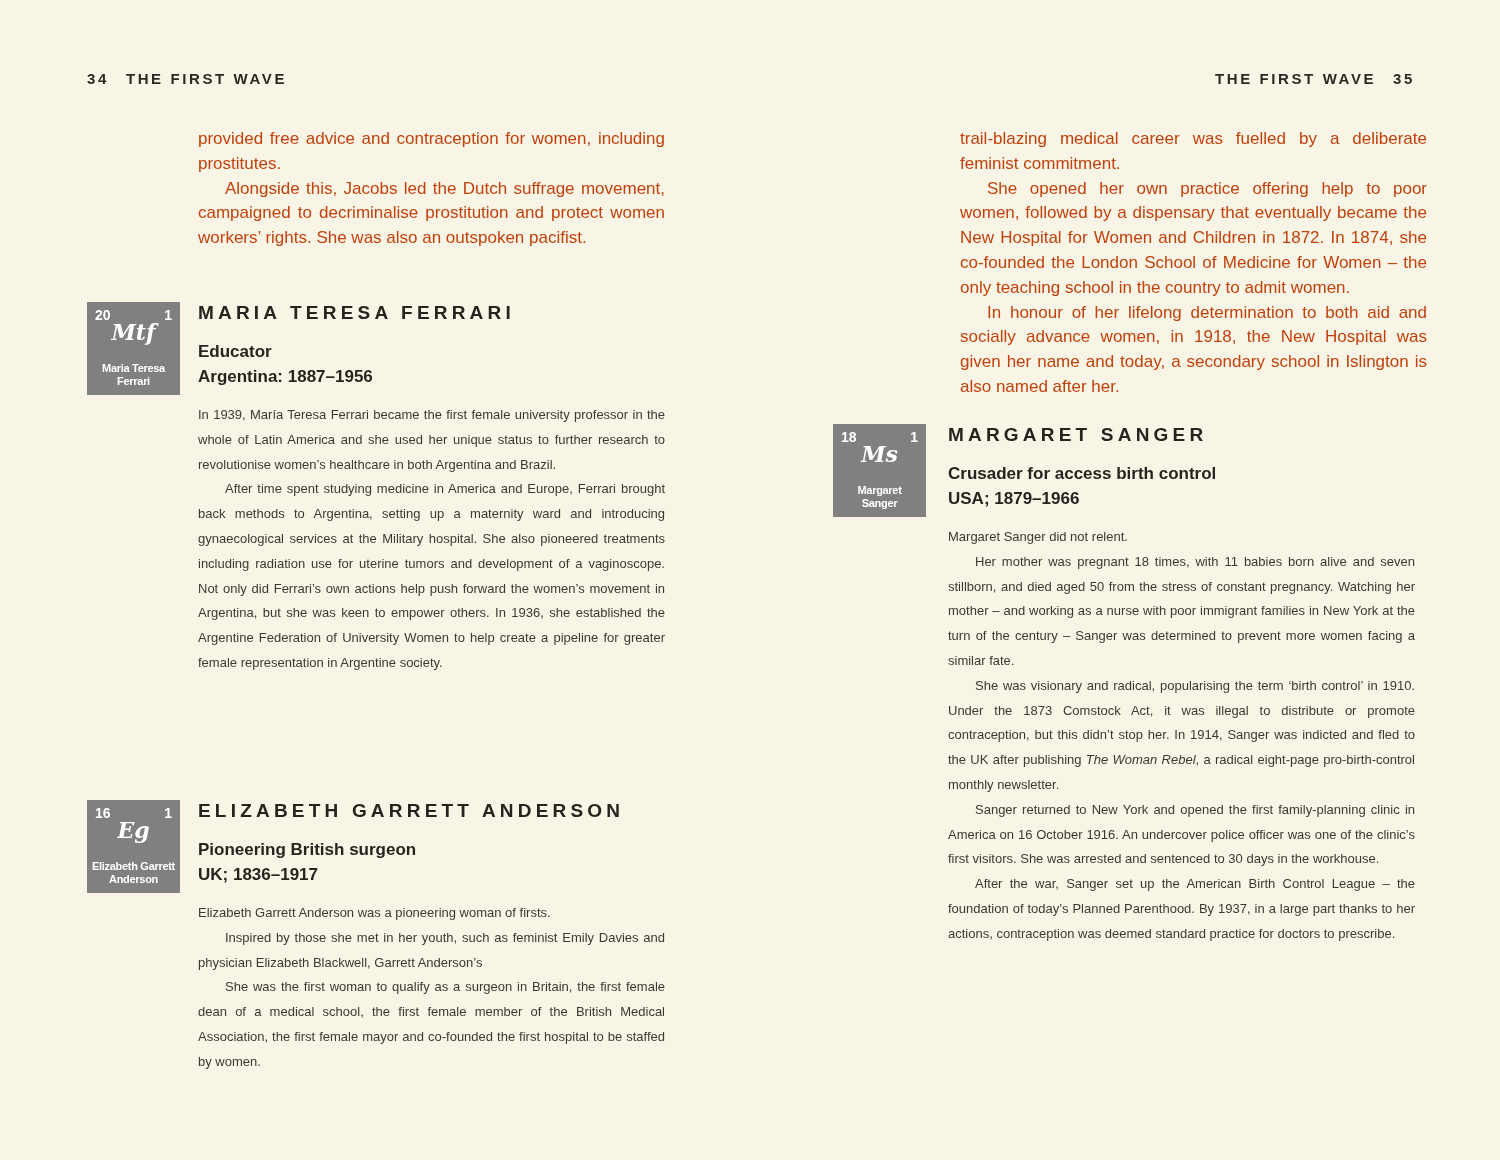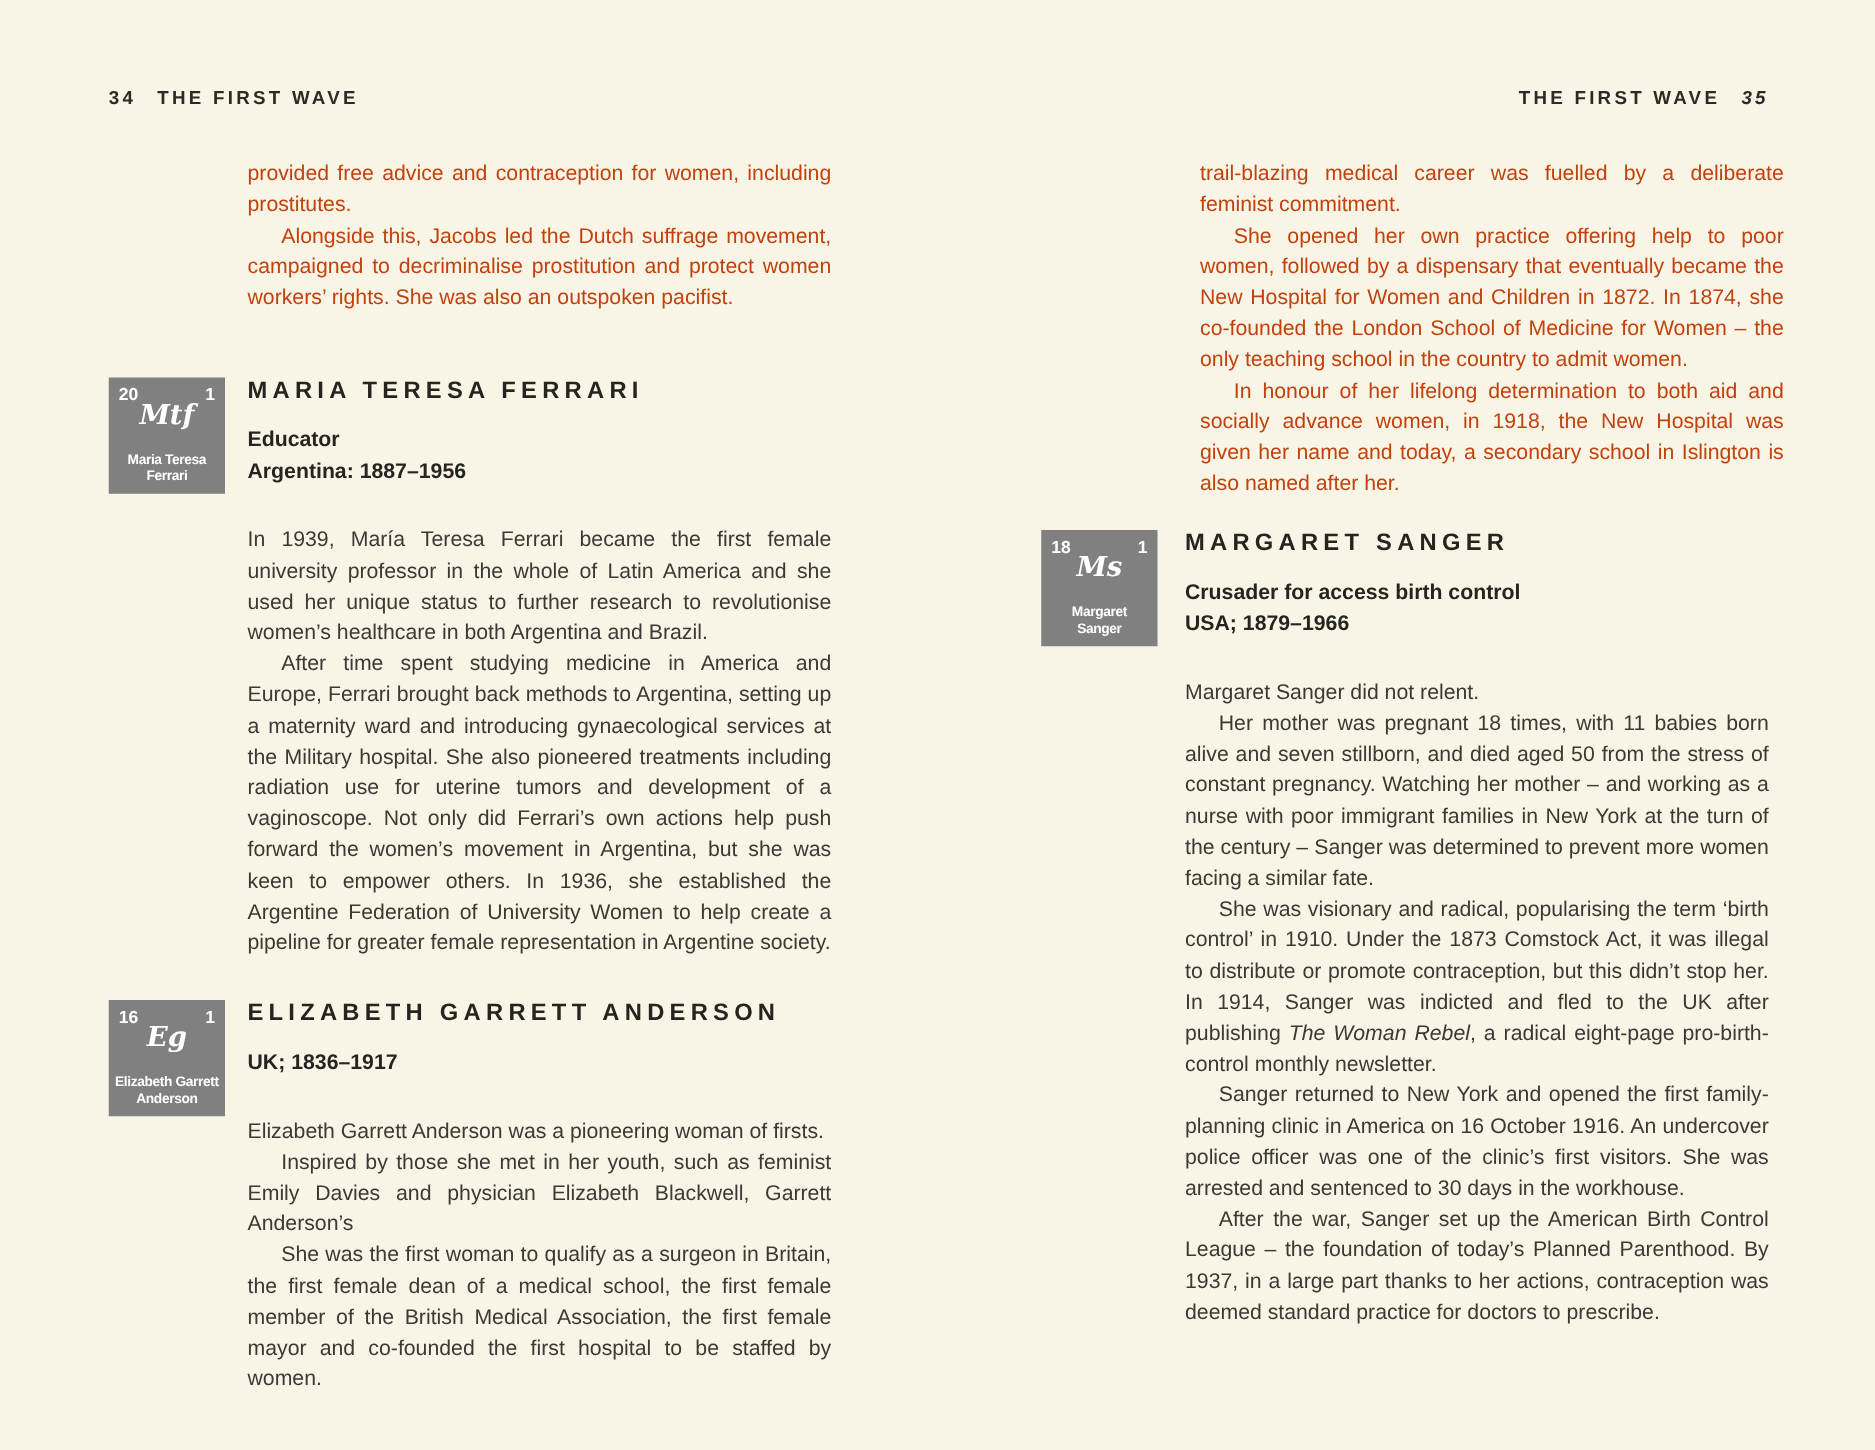--- a/index.html
+++ b/index.html
@@ -18,21 +18,21 @@
     top: 70px;
     font-size: 15px;
     font-weight: bold;
     letter-spacing: 2.6px;
     color: #2c2a25;
     white-space: nowrap;
   }
   .rh-left { left: 87px; }
   .rh-right { left: 833px; width: 582px; text-align: right; }
   .rh-left .rh-title { margin-left: 17px; }
-  .rh-right .rh-num { margin-left: 17px; font-style: italic; }
+  .rh-right .rh-num { margin-left: 17px; }
 
   
   .intro {
     position: absolute;
     width: 467px;
     font-size: 17px;
     line-height: 24.8px;
     text-align: justify;
     color: #c2410c;
   }
@@ -96,23 +96,23 @@
     white-space: nowrap;
   }
   .role-block {
     margin-top: 15px;
     font-size: 17px;
     font-weight: bold;
     line-height: 25px;
     color: #26241f;
   }
   .person-body {
-    margin-top: 31px;
+    margin-top: 14px;
     width: 467px;
-    font-size: 17px;
+    font-size: 13px;
     line-height: 24.8px;
     text-align: justify;
     color: #3b3933;
   }
   .person-body em { font-style: italic; }
 </style>
 </head>
 <body>
 
 <div class="running-head rh-left">
@@ -153,20 +153,21 @@
     <span class="badge-num-right">1</span>
     <div class="badge-symbol">Eg</div>
     <div class="badge-name">
       <div>Elizabeth Garrett</div>
       <div>Anderson</div>
     </div>
   </div>
   <div class="section-text">
     <h2 class="person-heading">ELIZABETH GARRETT ANDERSON</h2>
     <div class="role-block">
+      <div>Pioneering British surgeon</div>
       <div>UK; 1836–1917</div>
     </div>
     <div class="person-body">
       <p>Elizabeth Garrett Anderson was a pioneering woman of firsts.</p>
       <p class="indent">Inspired by those she met in her youth, such as feminist Emily Davies and physician Elizabeth Blackwell, Garrett Anderson’s</p>
       <p class="indent">She was the first woman to qualify as a surgeon in Britain, the first female dean of a medical school, the first female member of the British Medical Association, the first female mayor and co-founded the first hospital to be staffed by women.</p>
     </div>
   </div>
 </section>
 

